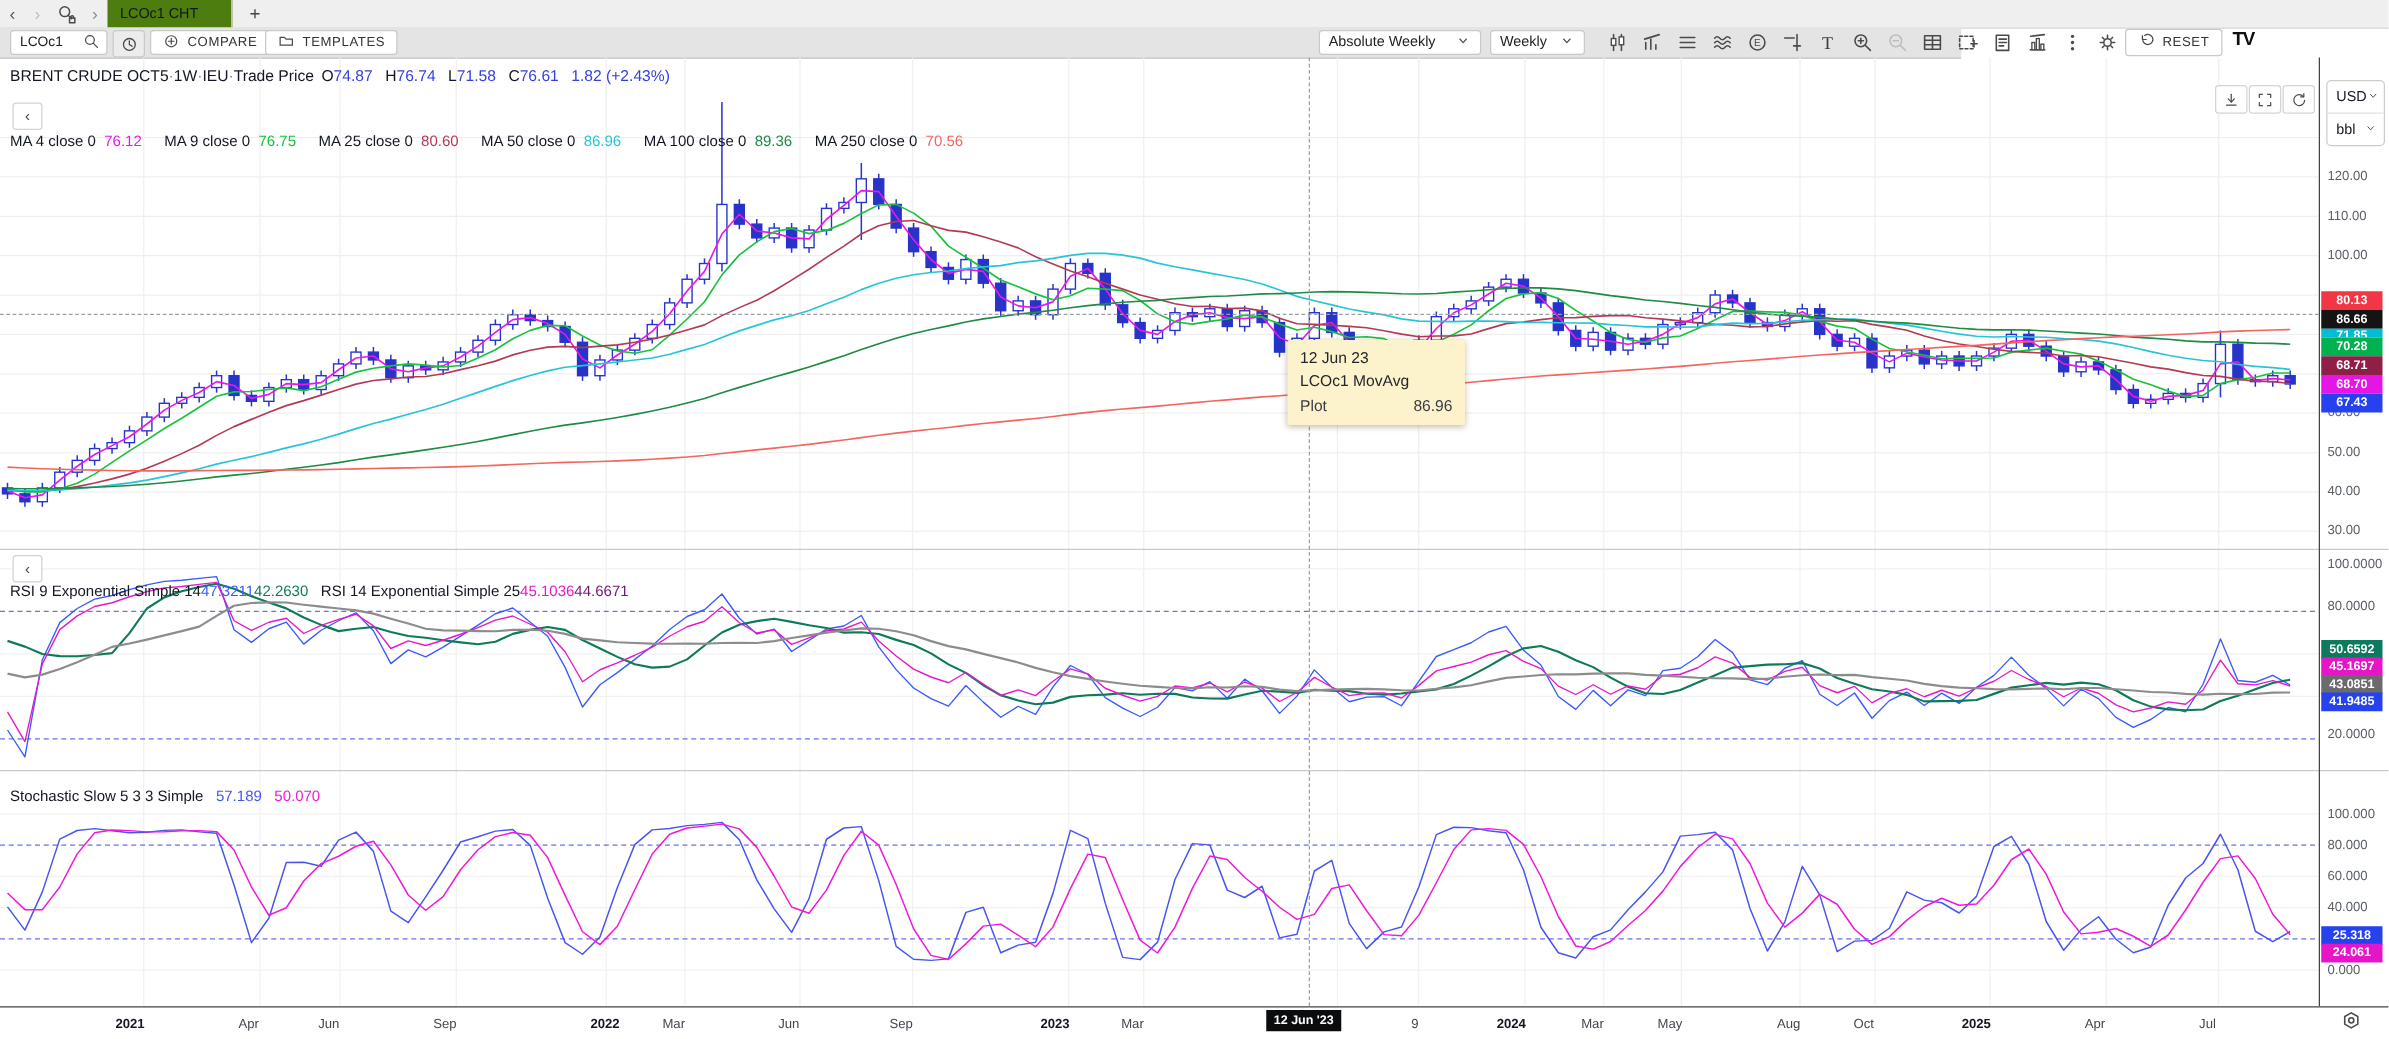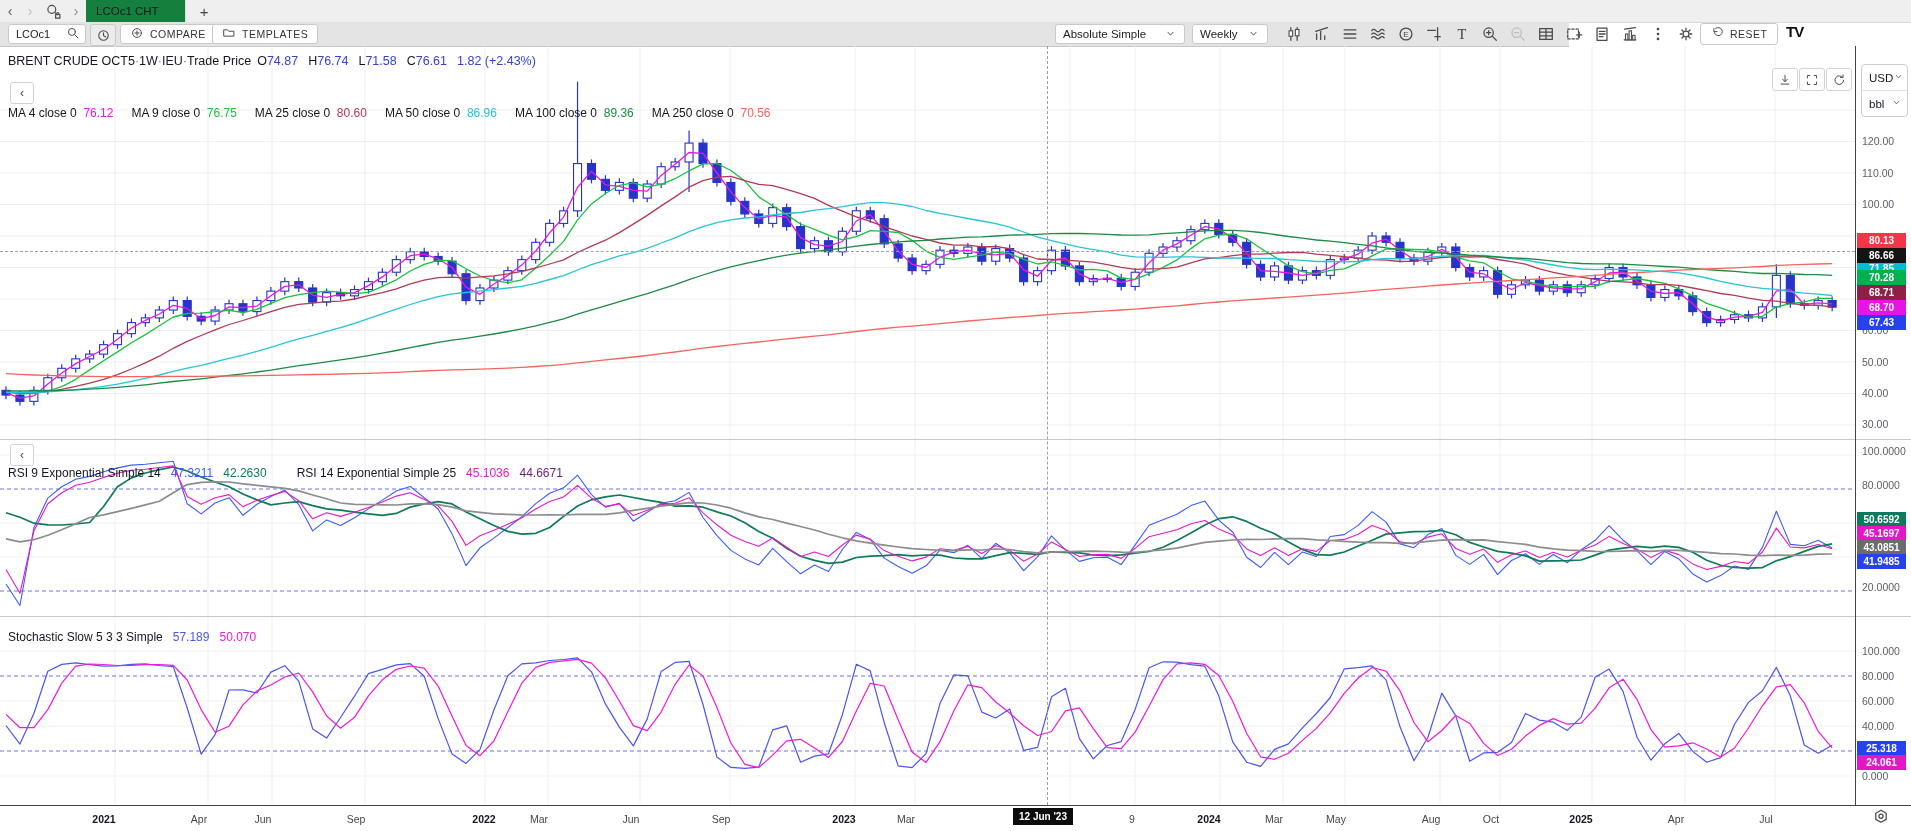--- a/index.html
+++ b/index.html
@@ -2,21 +2,21 @@
 <html><head>
 <meta charset="utf-8">
 <style>
   html,body{margin:0;padding:0;background:#fff;}
   #root{position:relative;width:1911px;height:831px;overflow:hidden;background:#fff;
         font-family:"Liberation Sans",sans-serif;color:#131722;}
   .abs{position:absolute;}
   
   .tabbar{position:absolute;left:0;top:0;width:1911px;height:22px;background:#efefef;
           border-bottom:1px solid #d9d9d9;display:flex;align-items:center;font-size:11.5px;}
-  .tab{height:22px;display:flex;align-items:center;background:#15803d;border-right:1px solid #dcdcdc;
+  .tab{height:22px;display:flex;align-items:center;background:#4d7c0f;border-right:1px solid #dcdcdc;
        padding:0 26px 0 10px;color:#131722;}
   .navchev{width:20px;text-align:center;color:#555;font-size:14px;cursor:pointer;}
   .navchev.dim{color:#bdbdbd;}
   .toolbar{position:absolute;left:0;top:22px;width:1569px;height:24px;background:#e4e4e4;
            border-bottom:1px solid #c6c6c6;}
   .btn{position:absolute;top:2px;display:flex;align-items:center;gap:6px;background:#fff;
        border:1px solid #c9c9c9;border-radius:3px;height:20px;padding:0 9px;font-size:10.5px;
        letter-spacing:.5px;color:#333;box-sizing:border-box;}
   .sel{position:absolute;top:2px;display:flex;align-items:center;justify-content:space-between;
        background:#fff;border:1px solid #c9c9c9;border-radius:3px;height:20px;padding:0 7px;
@@ -102,21 +102,21 @@
       <span>COMPARE</span>
     </div>
     <div class="btn" style="left:212px">
       <span class="ic"><svg viewBox="0 0 20 20" width="14" height="14">
             <path class="s" d="M3 5.5 h5 l1.8 2 H17 v7 H3 z"></path>
           </svg></span>
       <span>TEMPLATES</span>
     </div>
 
     <div class="sel" style="left:1055px;width:130px">
-      <span>Absolute Simple</span>
+      <span>Absolute Weekly</span>
       <span class="ic"><svg viewBox="0 0 20 20" width="13" height="13">
             <polyline class="s" points="6,8 10,12.5 14,8"></polyline>
           </svg></span>
     </div>
     <div class="sel" style="left:1192px;width:76px">
       <span>Weekly</span>
       <span class="ic"><svg viewBox="0 0 20 20" width="13" height="13">
             <polyline class="s" points="6,8 10,12.5 14,8"></polyline>
           </svg></span>
     </div>
@@ -668,23 +668,31 @@
     </div>
     <div style="height:1px;background:#e2e2e2"></div>
     <div class="usdrow">
       <span>bbl</span>
       <span class="ic"><svg viewBox="0 0 20 20" width="11" height="11">
             <polyline class="s" points="6,8 10,12.5 14,8"></polyline>
           </svg></span>
     </div>
   </div>
 
+  <div class="tip">
+    <div style="font-weight:400">12 Jun 23</div>
+    <div style="margin-top:5px">LCOc1 MovAvg</div>
+    <div class="row">
+      <span>Plot</span>
+      <span>86.96</span>
+    </div>
+  </div>
 
   <div class="collapse" style="left:10px;top:444px">‹</div>
-  <div id="rsi-legend" class="legend" style="left:8px;top:466px;font-size:12px;gap:10px">
+  <div id="rsi-legend" class="legend" style="left:8px;top:466px;font-size:12px;gap:0">
       <span style="color:#131722">RSI 9 Exponential Simple 14</span>
       <span style="color:#3b5bff">47.3211</span>
       <span style="color:#0f7a5a">42.2630</span>
       <span style="width:10px"></span>
       <span style="color:#131722">RSI 14 Exponential Simple 25</span>
       <span style="color:#e619c9">45.1036</span>
       <span style="color:#701a75">44.6671</span>
     </div>
 
   <div id="stoch-legend" class="legend" style="left:8px;top:630px;font-size:12px;gap:10px">

